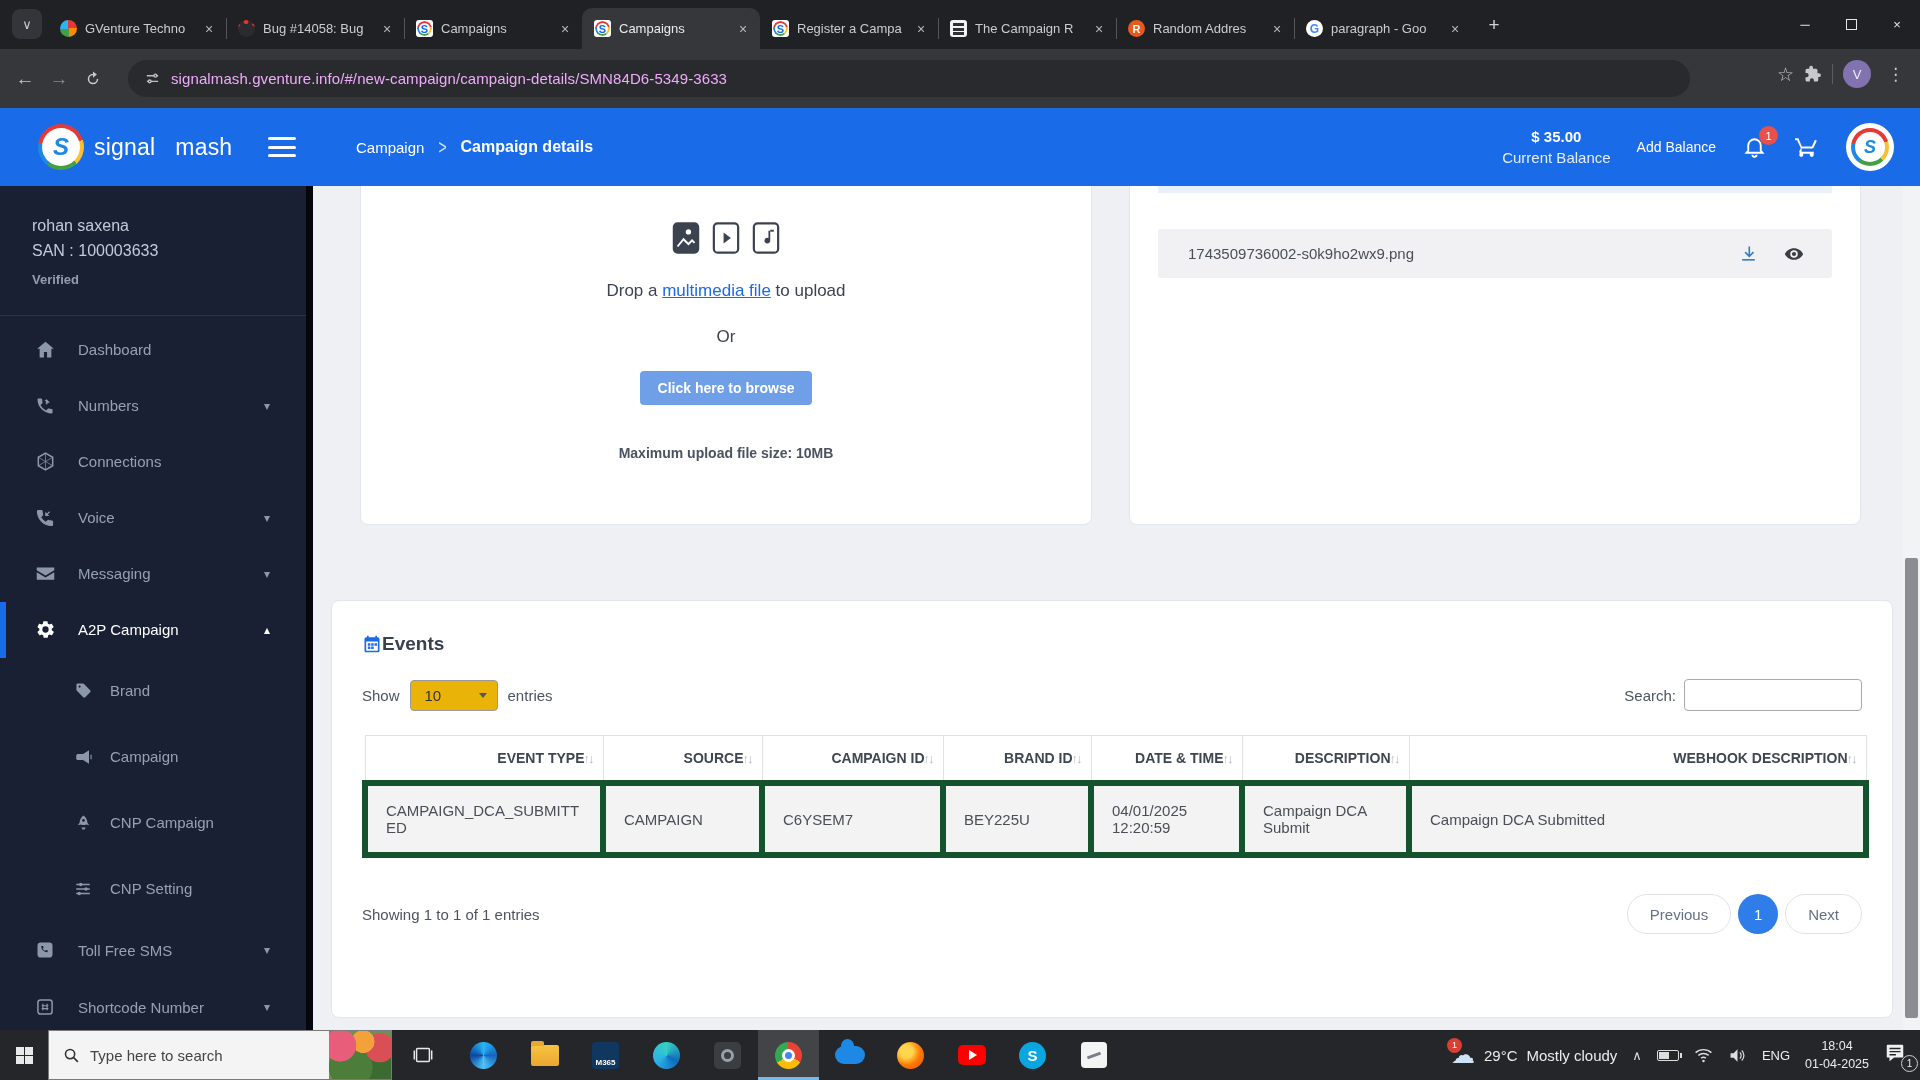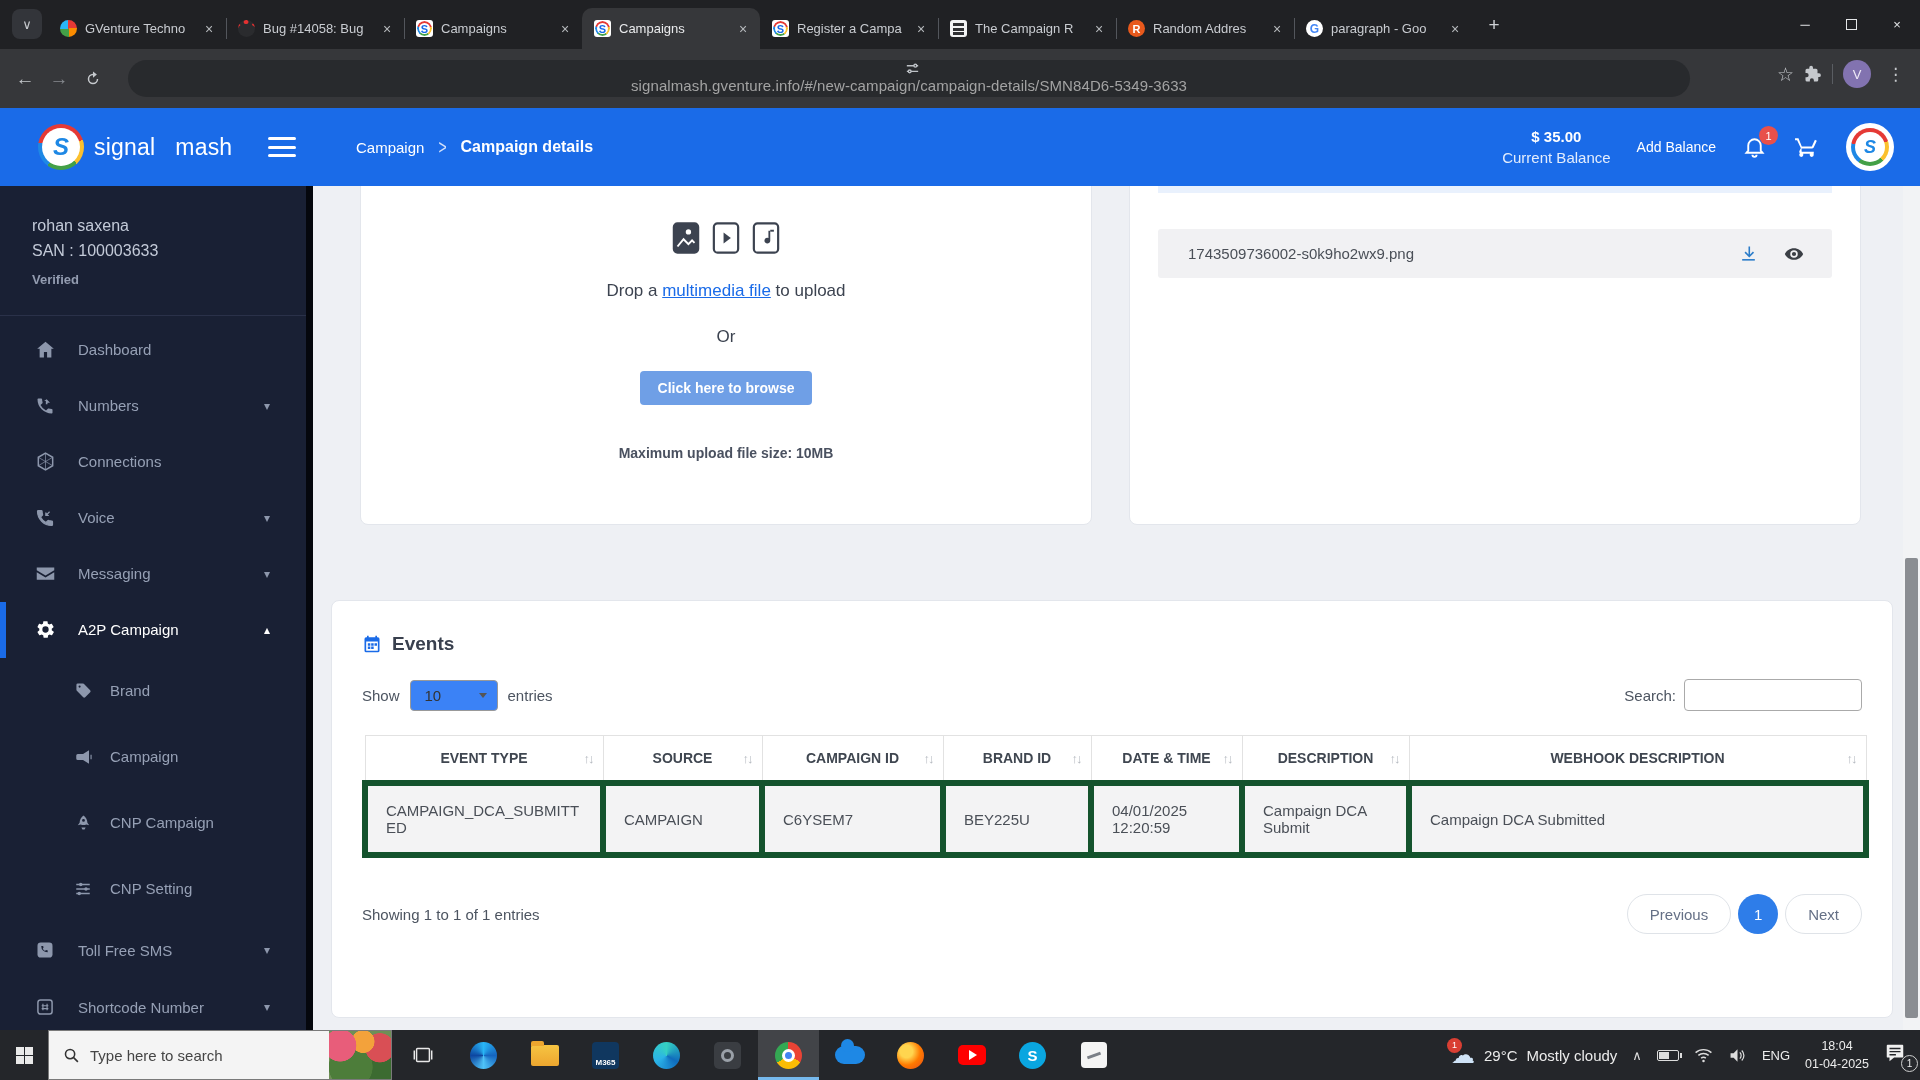--- a/index.html
+++ b/index.html
@@ -28,21 +28,21 @@
   .fav-rand { background:#e8591c; border-radius:50%; color:#fff; font-weight:bold; font-size:11px; display:flex; align-items:center; justify-content:center; }
   .fav-g { background:#fff; border-radius:50%; display:flex; align-items:center; justify-content:center; font-weight:bold; font-size:12px; color:#4285f4; }
   .newtab-btn { position:absolute; left:1482px; top:13px; width:24px; height:24px; color:#cfd2d6; font-size:19px; display:flex; align-items:center; justify-content:center; }
   .win-controls { position:absolute; right:0; top:0; height:49px; display:flex; }
   .win-btn { width:46px; height:49px; display:flex; align-items:center; justify-content:center; color:#e4e6e8; font-size:13px; }
   .win-max-glyph { width:11px; height:11px; border:1px solid #e4e6e8; }
 
   .navbar { position:absolute; top:49px; left:0; right:0; height:59px; background:#36373a; display:flex; align-items:center; }
   .nav-ico { width:34px; height:34px; display:flex; align-items:center; justify-content:center; color:#c6c9cd; font-size:19px; border-radius:50%; flex:none; }
   .nav-back { margin-left:8px; } .nav-fwd { color:#888b90; }
-  .urlpill { position:absolute; left:128px; top:11px; width:1562px; height:37px; background:#282a2d; border-radius:19px; display:flex; align-items:center; color:#a3a3a3;flex-direction:column; }
+  .urlpill { position:absolute; left:128px; top:11px; width:1562px; height:37px; background:#282a2d; border-radius:19px; display:flex; align-items:center; color:#f0abfc; }
   .siteinfo { margin:0 10px 0 16px; color:#bdc1c6; }
   .url-text { font-size:15px; letter-spacing:.1px; }
   .nav-right { position:absolute; right:10px; top:11px; display:flex; align-items:center; gap:10px; }
   .star { color:#c6c9cd; font-size:19px; }
   .ext-ico { color:#c6c9cd; }
   .nav-sep { width:1px; height:20px; background:#5a5d62; }
   .profile-chip { width:28px; height:28px; border-radius:50%; background:#8273b0; color:#efeaf7; font-size:13px; display:flex; align-items:center; justify-content:center; }
   .kebab { color:#c6c9cd; font-size:17px; padding:0 6px; }
 
   
@@ -100,29 +100,29 @@
   .maxline { margin-top:40px; font-size:14px; font-weight:bold; color:#4a5160; }
 
   .files-card { left:816px; top:-8px; width:732px; height:347px; }
   .files-head-clip { margin:0 28px; height:14px; background:#e9f1fd; overflow:hidden; position:relative; }
   .file-row { margin:36px 28px 0; height:49px; background:#f1f1f3; border-radius:3px; display:flex; align-items:center; }
   .file-name { margin-left:30px; font-size:15px; color:#4a4f57; flex:1; }
   .file-actions { display:flex; align-items:center; gap:26px; margin-right:28px; }
   .dl-ico { color:#2b7cc9; } .eye-ico { color:#3b3f45; }
 
   .events-card { left:18px; top:414px; width:1562px; height:418px; padding:32px 30px; }
-  .ev-title { display:flex; align-items:center; gap:10px; font-size:19px; font-weight:bold; color:#39404e; }
+  .ev-title { display:flex; align-items:center; font-size:19px; font-weight:bold; color:#39404e; }
   .cal-ico { color:#1a6be8; }
   .ev-controls { margin-top:24px; display:flex; align-items:center; font-size:15px; color:#4c5460; }
-  .show-select { width:88px; height:31px; border:1px solid #999; border-radius:4px; margin:0 10px; display:flex; align-items:center; padding:0 10px 0 14px; color:#333; position:relative; background:#3b82f6; }
+  .show-select { width:88px; height:31px; border:1px solid #999; border-radius:4px; margin:0 10px; display:flex; align-items:center; padding:0 10px 0 14px; color:#333; position:relative; background:#eab308; }
   .show-select::after { content:""; position:absolute; right:10px; top:12px; border-left:4px solid transparent; border-right:4px solid transparent; border-top:5px solid #555; }
   .ev-search { margin-left:auto; display:flex; align-items:center; gap:8px; }
   .ev-search input { width:178px; height:32px; border:1px solid #aaa; border-radius:4px; background:#fff; padding:0 8px; font-size:14px; }
   table.ev { margin-top:24px; border-collapse:collapse; table-layout:fixed; width:1501px; }
-  table.ev th { border:1px solid #e2e2e2; border-bottom:1px solid #cfcfcf; padding:14px 18px; font-size:14px; color:#3f4650; text-align:center; vertical-align:middle; position:relative;margin-left:12px; }
+  table.ev th { border:1px solid #e2e2e2; border-bottom:1px solid #cfcfcf; padding:14px 18px; font-size:14px; color:#3f4650; text-align:right; vertical-align:middle; position:relative;margin-left:12px; }
   table.ev th .sort { position:absolute; right:10px; top:50%; transform:translateY(-50%); color:#b4b8bf; font-size:13px; letter-spacing:-2px; }
   table.ev td { background:#f3f3f4; border:6px solid #14532d; padding:16px 18px; font-size:15px; color:#4a4f57; vertical-align:middle; word-break:break-word; }
   td.brk { word-break:break-all; }
   .ev-foot { margin-top:36px; display:flex; align-items:center; font-size:15px; color:#4c5460; }
   .pager { margin-left:auto; display:flex; align-items:center; gap:7px; }
   .page-pill { border:1px solid #dfe3e8; border-radius:20px; height:40px; padding:0 22px; display:flex; align-items:center; color:#657086; background:#fff; font-size:15px; }
   .page-num { width:40px; height:40px; border-radius:50%; background:#2e7de9; color:#fff; display:flex; align-items:center; justify-content:center; font-size:15px; }
 
   .page-scrollbar { position:absolute; right:0; top:186px; width:17px; bottom:50px; background:#f2f3f5; }
   .page-thumb { position:absolute; left:2px; right:2px; top:372px; height:460px; background:#8a8d92; border-radius:2px; }

